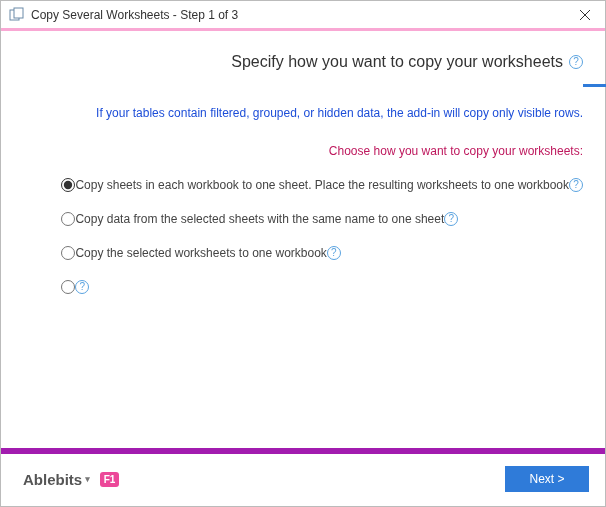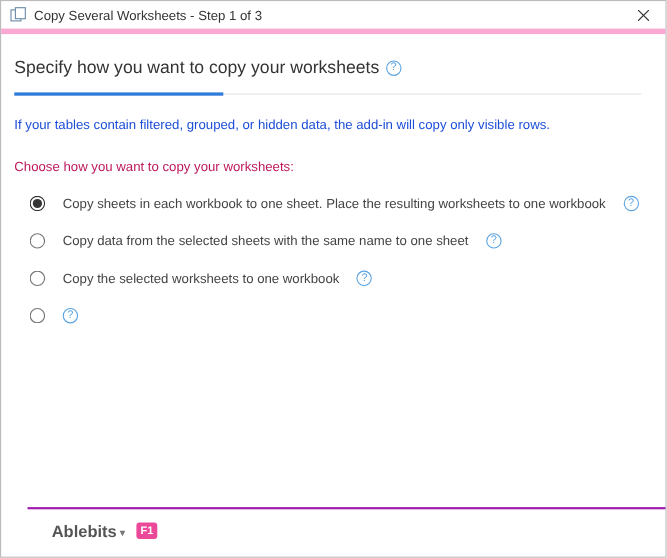--- a/index.html
+++ b/index.html
@@ -19,21 +19,21 @@
     border: 1px solid #bbb;
     display: flex;
     flex-direction: column;
     position: relative;
   }
   .titlebar {
     height: 30px;
     display: flex;
     align-items: center;
     padding: 0 0 0 8px;
-    border-bottom: 5px solid #f9a8d4;
+    border-bottom: 3px solid #f9a8d4;
   }
   .titlebar-icon {
     width: 16px;
     height: 16px;
     margin-right: 6px;
     display: inline-flex;
     align-items: center;
     justify-content: center;
   }
   .titlebar-title {
@@ -47,20 +47,21 @@
     display: flex;
     align-items: center;
     justify-content: center;
     cursor: pointer;
   }
   .content {
     flex: 1;
     padding: 22px 22px 10px 12px;
     display: flex;
     flex-direction: column;
+    align-items: flex-end;
   }
   .heading-row {
     display: flex;
     align-items: center;
     gap: 6px;
   }
   .heading {
     font-size: 16px;
     color: #333;
     font-weight: 400;
@@ -107,36 +108,35 @@
   .radio-group {
     margin-top: 20px;
     padding-left: 14px;
     display: flex;
     flex-direction: column;
     gap: 20px;
   }
   .radio-row {
     display: flex;
     align-items: center;
-    gap: 16px;
+    gap: 0;
     cursor: pointer;
     font-size: 12px;
     color: #444;
   }
   .radio-row input[type="radio"] {
     width: 14px;
     height: 14px;
     accent-color: #333;
   }
   .footer {
-    border-top: 2px solid #a21caf;
+    border-top: 6px solid #a21caf;
     padding: 12px 16px 14px 22px;
     display: flex;
-    align-items: flex-start;
-    margin-left: 24px;
+    align-items: center;
   }
   .brand {
     font-size: 15px;
     color: #555;
     font-weight: 600;
     display: flex;
     align-items: center;
     gap: 3px;
     cursor: pointer;
   }
@@ -238,15 +238,16 @@
     </div>
   </div>
 
   <div class="footer">
     <span class="brand">
       <span>Ablebits</span>
       <span class="brand-chevron">▾</span>
     </span>
     <span class="f1-badge">F1</span>
     <span class="footer-spacer"></span>
+    <button class="btn btn-primary">Next &gt;</button>
   </div>
 
 </div>
 
 </body></html>

